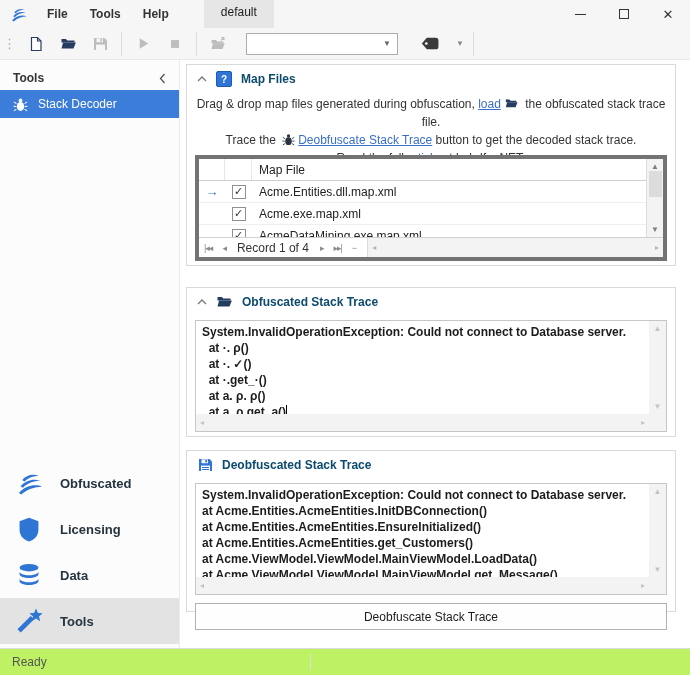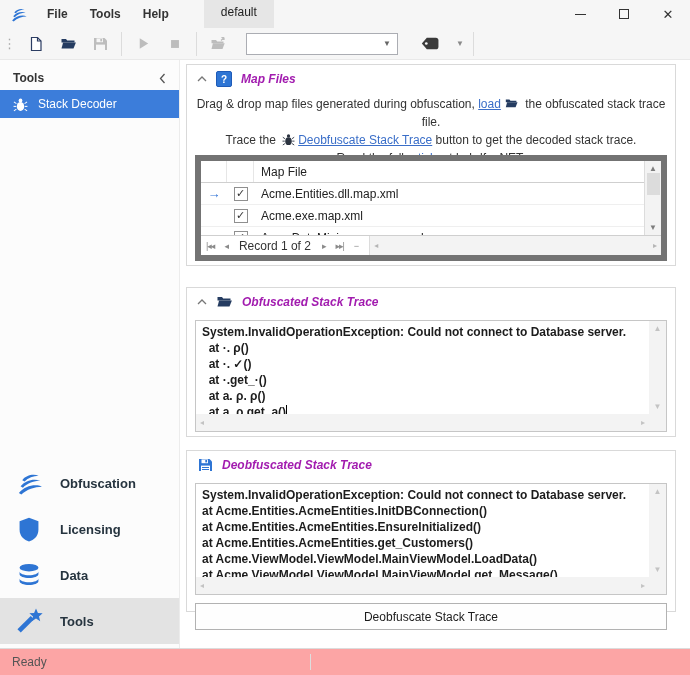--- a/index.html
+++ b/index.html
@@ -50,31 +50,31 @@
   .nav-ico { width:38px; display:flex; justify-content:center; color:#2e75d4; }
   .nav-label { font-weight:bold; font-size:13px; color:#26343f; }
 
   
   .main { position:absolute; left:180px; right:0; top:0; bottom:0; background:#fff; }
   .panel { position:absolute; left:6px; width:490px; background:#fff; border:1px solid #d9d9d9; }
   #panel-map    { top:4px;   height:202px; }
   #panel-obf    { top:227px; height:150px; }
   #panel-deobf  { top:390px; height:162px; }
   .p-header { height:28px; display:flex; align-items:center; padding:0 10px; gap:9px; }
-  .p-title { font-weight:bold; color:#a21caf;font-style:italic; }
+  .p-title { font-weight:bold; color:#0c4a6e; }
   .book-icon { width:16px; height:16px; background:#2e75d4; border:1px solid #1e5bb8; border-radius:2px;
                color:#fff; font-size:10px; font-weight:bold; display:flex; align-items:center; justify-content:center; }
 
   
   .instructions { text-align:center; color:#333; line-height:18px; margin-top:2px; }
   .link { color:#3a6ec8; text-decoration:underline; cursor:pointer; }
   .inline-ico { display:inline-block; vertical-align:-2px; margin:0 3px; }
 
   
-  .grid { position:absolute; left:8px; right:8px; top:90px; bottom:4px; border:6px solid #737373; background:#fff; }
+  .grid { position:absolute; left:8px; right:8px; top:90px; bottom:4px; border:4px solid #737373; background:#fff; }
   .g-body { position:absolute; left:0; top:0; right:17px; bottom:20px; }
   .g-row { height:22px; display:flex; align-items:center; border-bottom:1px solid #efefef; }
   .g-row.header { border-bottom:1px solid #cfcfcf; }
   .cell-ind { width:26px; text-align:center; align-self:stretch; display:flex; align-items:center; justify-content:center; }
   .cell-chk { width:27px; align-self:stretch; display:flex; align-items:center; justify-content:center; }
   .g-row.header .cell-ind, .g-row.header .cell-chk { border-right:1px solid #e6e6e6; }
   .cell-file { flex:1; padding-left:7px; color:#222; }
   .row-arrow { color:#3576d6; font-size:13px; }
   .checkbox { width:14px; height:14px; background:#fff; border:1px solid #8f8f8f;
               display:flex; align-items:center; justify-content:center; font-size:11px; color:#333; }
@@ -100,21 +100,21 @@
           display:flex; flex-direction:column; align-items:center; justify-content:space-between;
           padding:3px 0; color:#c3c3c3; font-size:8px; }
   .tb-h { position:absolute; left:0; right:17px; bottom:0; height:17px; background:#f3f3f3;
           display:flex; align-items:center; justify-content:space-between; padding:0 4px; color:#c3c3c3; font-size:8px; }
   .tb-corner { position:absolute; right:0; bottom:0; width:17px; height:17px; background:#f3f3f3; }
 
   .deobf-btn { position:absolute; left:8px; right:8px; top:152px; height:27px; background:#fefefe;
                border:1px solid #b2b2b2; display:flex; align-items:center; justify-content:center; color:#1c1c1c; }
 
   
-  .statusbar { position:absolute; left:0; right:0; bottom:0; height:27px; background:#fca5a5;
+  .statusbar { position:absolute; left:0; right:0; bottom:0; height:27px; background:#bef264;
                border-top:1px solid #dcdcdc; display:flex; align-items:center; padding:4px 12px; color:#555; }
   .status-sep { position:absolute; left:310px; top:5px; bottom:5px; width:1px; background:#ddd; }
 </style>
 </head>
 <body>
 
 <div class="titlebar">
   <span class="app-logo">
     <svg width="19" height="17" viewBox="0 0 24 24" fill="currentColor">
       <path d="M6 9 C9 4.5 16 3 20.5 5 C16 5.2 11 6.8 8.2 10.2 Z"></path>
@@ -229,21 +229,21 @@
 
     <div class="nav">
       <div class="nav-item">
         <span class="nav-ico">
           <svg width="30" height="27" viewBox="0 0 24 24" fill="currentColor">
             <path d="M6 9 C9 4.5 16 3 20.5 5 C16 5.2 11 6.8 8.2 10.2 Z"></path>
             <path d="M4.5 14.5 C8.5 9 17 7.2 22 9.6 C16.5 9.6 10.5 11.6 6.6 15.8 Z"></path>
             <path d="M3 20.5 C8 14 18 12 23.5 14.8 C17 14.8 10 17.2 5.2 21.8 Z"></path>
           </svg>
         </span>
-        <span class="nav-label">Obfuscation</span>
+        <span class="nav-label">Obfuscated</span>
       </div>
       <div class="nav-item">
         <span class="nav-ico">
           <svg width="26" height="27" viewBox="0 0 16 16" fill="currentColor">
             <path d="M8 .8 13.8 2.9v5.3c0 4-2.8 6.3-5.8 7.2-3-.9-5.8-3.2-5.8-7.2V2.9Z"></path>
           </svg>
         </span>
         <span class="nav-label">Licensing</span>
       </div>
       <div class="nav-item">
@@ -342,21 +342,21 @@
           </div>
         </div>
         <div class="g-vscroll">
           <span>▲</span>
           <span class="g-thumb" style="margin-bottom:28px;"></span>
           <span>▼</span>
         </div>
         <div class="g-nav">
           <span class="g-nav-btn">|◂◂</span>
           <span class="g-nav-btn">◂</span>
-          <span class="g-nav-label">Record 1 of 2</span>
+          <span class="g-nav-label">Record 1 of 4</span>
           <span class="g-nav-btn">▸</span>
           <span class="g-nav-btn">▸▸|</span>
           <span class="g-nav-btn">−</span>
           <span class="g-hscroll">
             <span>◂</span>
             <span>▸</span>
           </span>
         </div>
       </div>
     </div>

